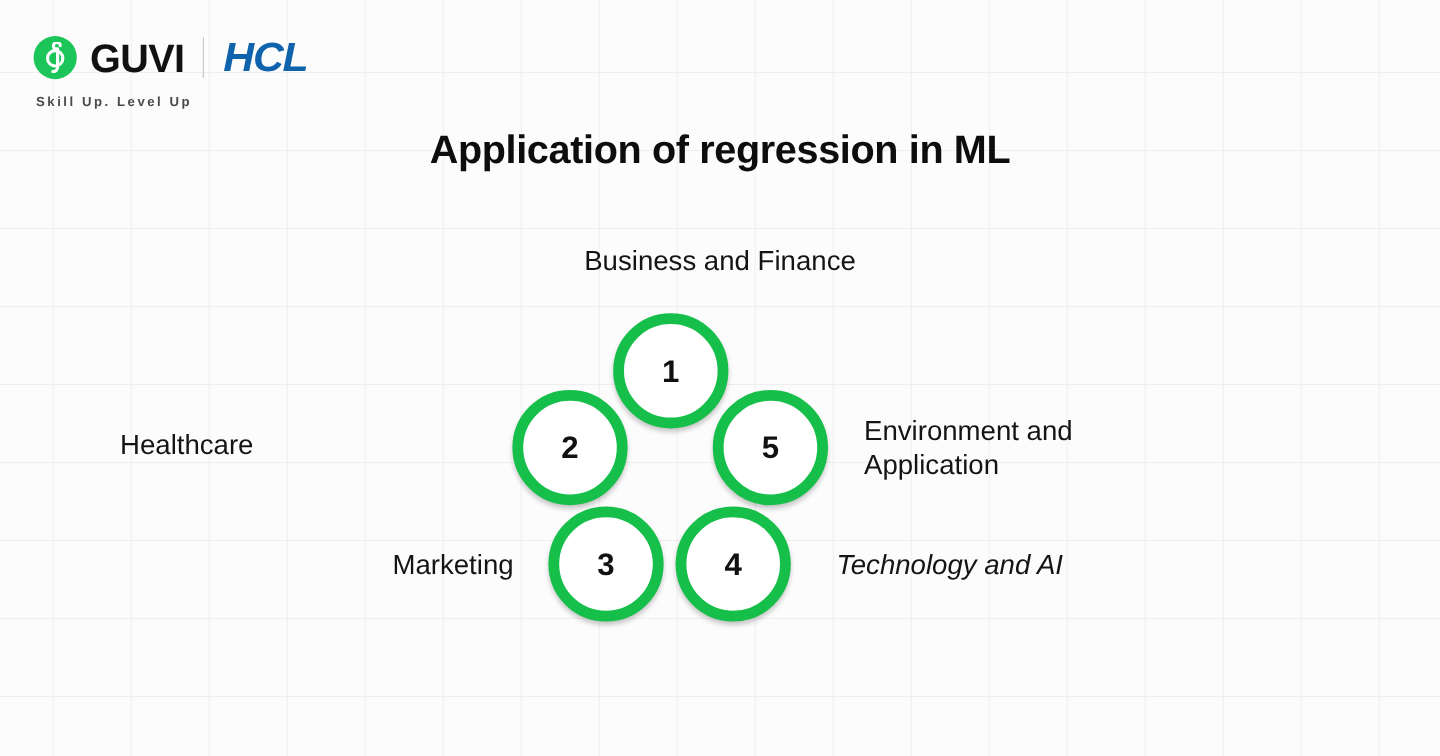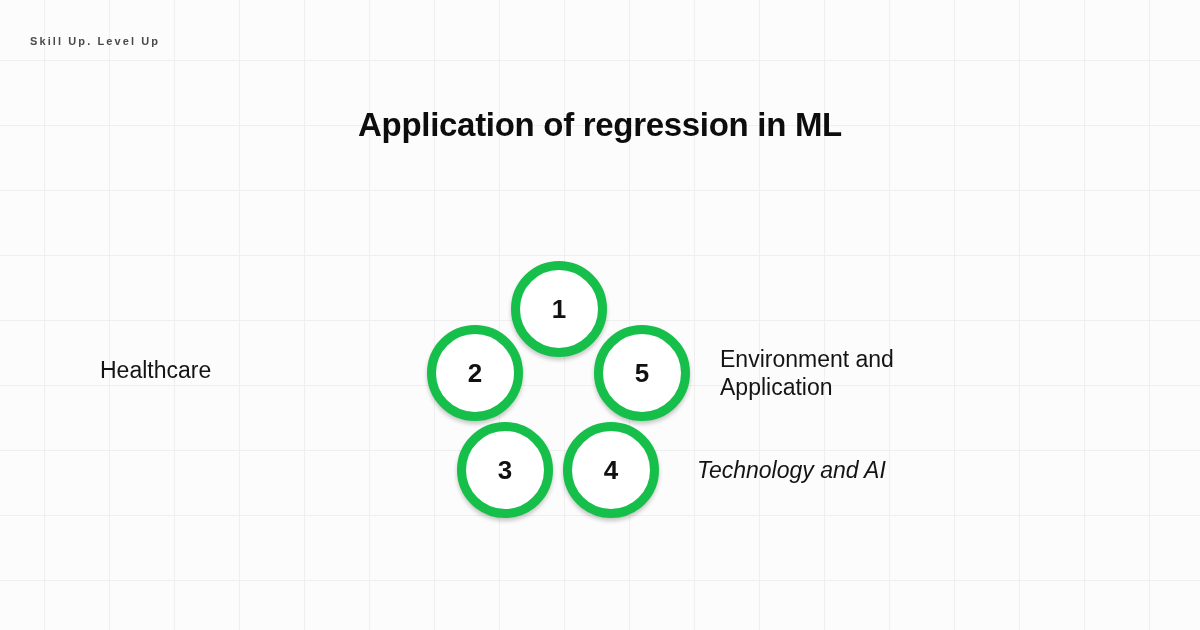--- a/index.html
+++ b/index.html
@@ -184,20 +184,32 @@
     text-align: left;
     width: 250px;
   }
 </style>
 </head>
 <body>
 
 <div id="grid-bg"></div>
 
 <div id="brand-header">
+  <div id="brand-row">
+    <span id="guvi-mark">
+      <svg width="22" height="26" viewBox="0 0 22 26" aria-hidden="true">
+        <path d="M15.2 3.0 C15.2 1.3 13.9 0.2 12.2 0.4 C10.3 0.6 9.2 2.1 9.6 3.8 C9.9 5.2 11.2 6.0 12.6 5.8" fill="none" stroke="#ffffff" stroke-width="2.6" stroke-linecap="round"></path>
+        <circle cx="11" cy="13.6" r="6.4" fill="none" stroke="#ffffff" stroke-width="2.6"></circle>
+        <path d="M13.0 5.6 L13.0 20.6 C13.0 23.2 11.4 24.8 9.0 24.6" fill="none" stroke="#ffffff" stroke-width="2.6" stroke-linecap="round"></path>
+      </svg>
+    </span>
+    <span id="guvi-wordmark">GUVI</span>
+    <span id="brand-divider"></span>
+    <span id="hcl-wordmark">HCL</span>
+  </div>
   <div id="brand-tagline">Skill Up. Level Up</div>
 </div>
 
 <h1 id="page-title">Application of regression in ML</h1>
 
 <div id="diagram">
 
   <div class="node" id="node-1">
     <span class="node-number">1</span>
   </div>
@@ -207,17 +219,19 @@
   <div class="node" id="node-3">
     <span class="node-number">3</span>
   </div>
   <div class="node" id="node-4">
     <span class="node-number">4</span>
   </div>
   <div class="node" id="node-5">
     <span class="node-number">5</span>
   </div>
 
+  <div class="node-label" id="label-1">Business and Finance</div>
   <div class="node-label" id="label-2">Healthcare</div>
+  <div class="node-label" id="label-3">Marketing</div>
   <div class="node-label" id="label-4">Technology and AI</div>
   <div class="node-label" id="label-5">Environment and Application</div>
 
 </div>
 
 </body></html>

